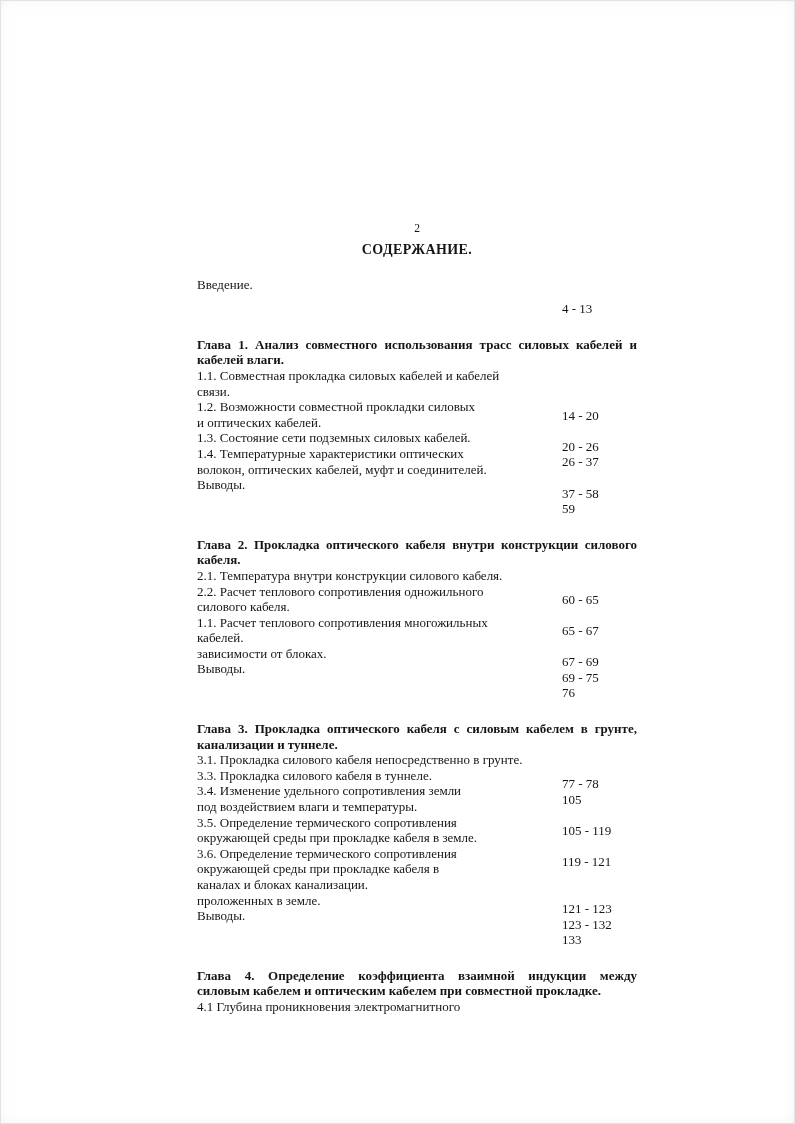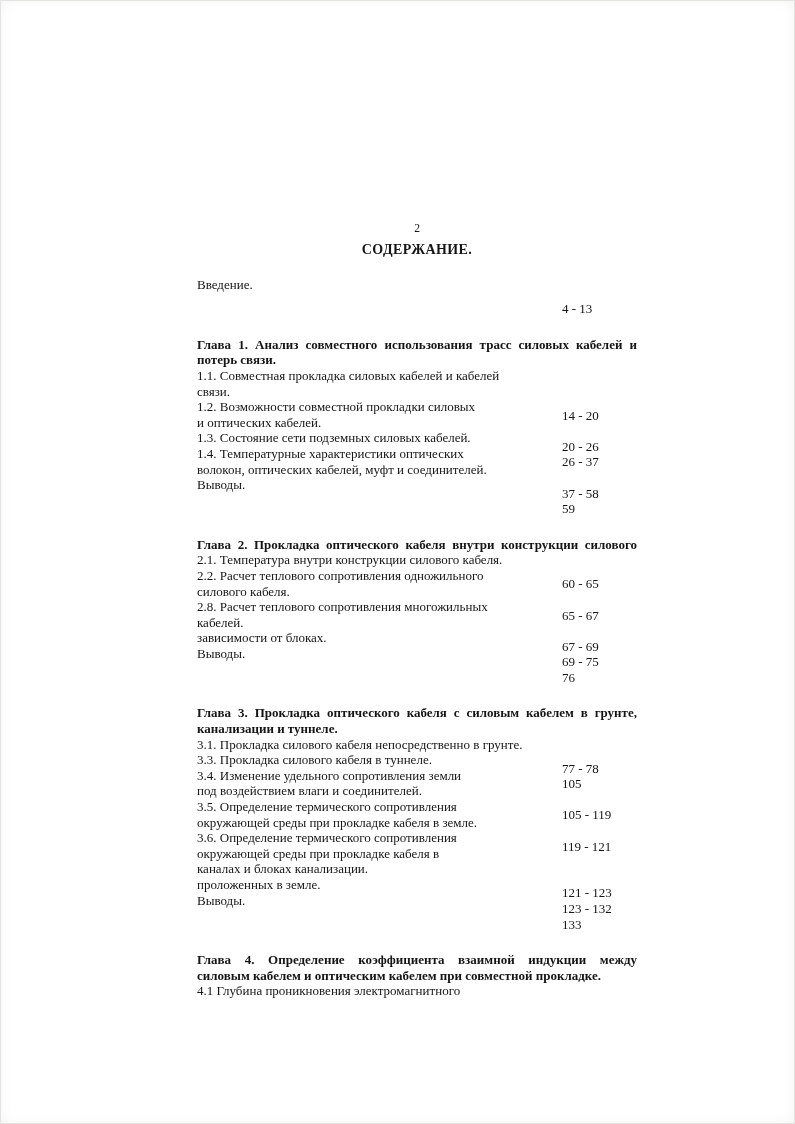--- a/index.html
+++ b/index.html
@@ -80,21 +80,21 @@
     <div class="toc-title">СОДЕРЖАНИЕ.</div>
     <div id="toc-list">
         <div class="toc-section">
           <div class="toc-item">
             <div class="item-line"><span class="item-text">Введение.</span><span class="item-pages">4 - 13</span></div>
           </div>
         </div>
         <div class="toc-section">
           <div class="chapter-heading">
             <div class="heading-line justify-line">Глава 1. Анализ совместного использования трасс силовых кабелей и</div>
-            <div class="heading-line">потерь связи.</div>
+            <div class="heading-line">кабелей влаги.</div>
           </div>
           <div class="toc-item">
             <div class="item-line"><span class="item-text">1.1. Совместная прокладка силовых кабелей и кабелей</span></div>
             <div class="item-line"><span class="item-text">связи.</span><span class="item-pages">14 - 20</span></div>
           </div>
           <div class="toc-item">
             <div class="item-line"><span class="item-text">1.2. Возможности совместной прокладки силовых</span></div>
             <div class="item-line"><span class="item-text">и оптических кабелей.</span><span class="item-pages">20 - 26</span></div>
           </div>
           <div class="toc-item">
@@ -104,30 +104,31 @@
             <div class="item-line"><span class="item-text">1.4. Температурные характеристики оптических</span></div>
             <div class="item-line"><span class="item-text">волокон, оптических кабелей, муфт и соединителей.</span><span class="item-pages">37 - 58</span></div>
           </div>
           <div class="toc-item">
             <div class="item-line"><span class="item-text">Выводы.</span><span class="item-pages">59</span></div>
           </div>
         </div>
         <div class="toc-section">
           <div class="chapter-heading">
             <div class="heading-line justify-line">Глава 2. Прокладка оптического кабеля внутри конструкции силового</div>
+            <div class="heading-line">кабеля.</div>
           </div>
           <div class="toc-item">
             <div class="item-line"><span class="item-text">2.1. Температура внутри конструкции силового кабеля.</span><span class="item-pages">60 - 65</span></div>
           </div>
           <div class="toc-item">
             <div class="item-line"><span class="item-text">2.2. Расчет теплового сопротивления одножильного</span></div>
             <div class="item-line"><span class="item-text">силового кабеля.</span><span class="item-pages">65 - 67</span></div>
           </div>
           <div class="toc-item">
-            <div class="item-line"><span class="item-text">2.8. Расчет теплового сопротивления многожильных</span></div>
+            <div class="item-line"><span class="item-text">1.1. Расчет теплового сопротивления многожильных</span></div>
             <div class="item-line"><span class="item-text">кабелей.</span><span class="item-pages">67 - 69</span></div>
           </div>
           <div class="toc-item">
             <div class="item-line"><span class="item-text">зависимости от блоках.</span><span class="item-pages">69 - 75</span></div>
           </div>
           <div class="toc-item">
             <div class="item-line"><span class="item-text">Выводы.</span><span class="item-pages">76</span></div>
           </div>
         </div>
         <div class="toc-section">
@@ -136,21 +137,21 @@
             <div class="heading-line">канализации и туннеле.</div>
           </div>
           <div class="toc-item">
             <div class="item-line"><span class="item-text">3.1. Прокладка силового кабеля непосредственно в грунте.</span><span class="item-pages">77 - 78</span></div>
           </div>
           <div class="toc-item">
             <div class="item-line"><span class="item-text">3.3. Прокладка силового кабеля в туннеле.</span><span class="item-pages">105</span></div>
           </div>
           <div class="toc-item">
             <div class="item-line"><span class="item-text">3.4. Изменение удельного сопротивления земли</span></div>
-            <div class="item-line"><span class="item-text">под воздействием влаги и соединителей.</span><span class="item-pages">105 - 119</span></div>
+            <div class="item-line"><span class="item-text">под воздействием влаги и температуры.</span><span class="item-pages">105 - 119</span></div>
           </div>
           <div class="toc-item">
             <div class="item-line"><span class="item-text">3.5. Определение термического сопротивления</span></div>
             <div class="item-line"><span class="item-text">окружающей среды при прокладке кабеля в земле.</span><span class="item-pages">119 - 121</span></div>
           </div>
           <div class="toc-item">
             <div class="item-line"><span class="item-text">3.6. Определение термического сопротивления</span></div>
             <div class="item-line"><span class="item-text">окружающей среды при прокладке кабеля в</span></div>
             <div class="item-line"><span class="item-text">каналах и блоках канализации.</span><span class="item-pages">121 - 123</span></div>
           </div>

